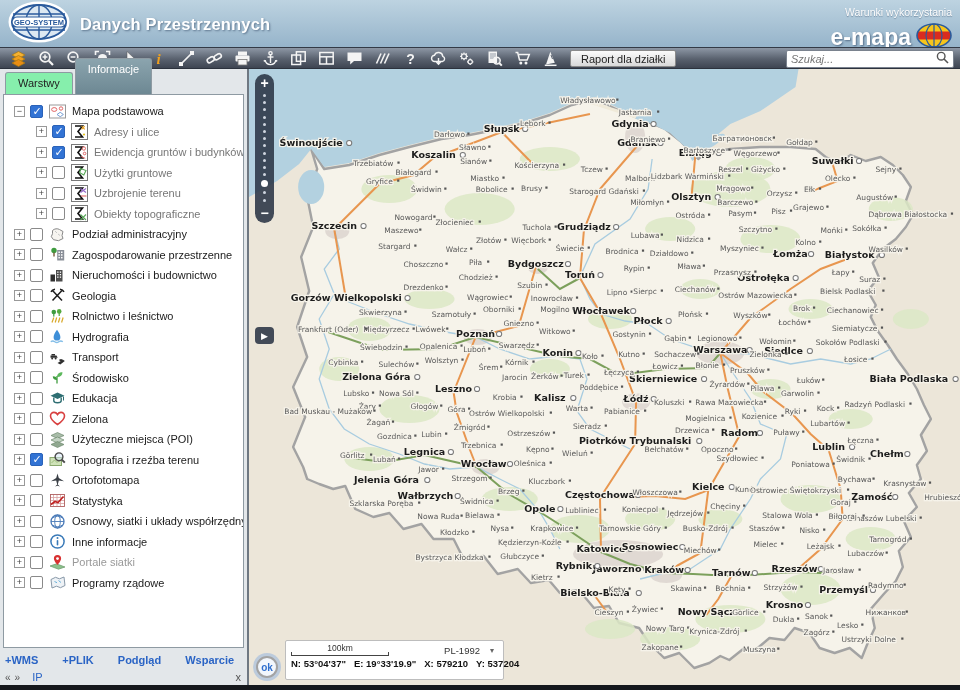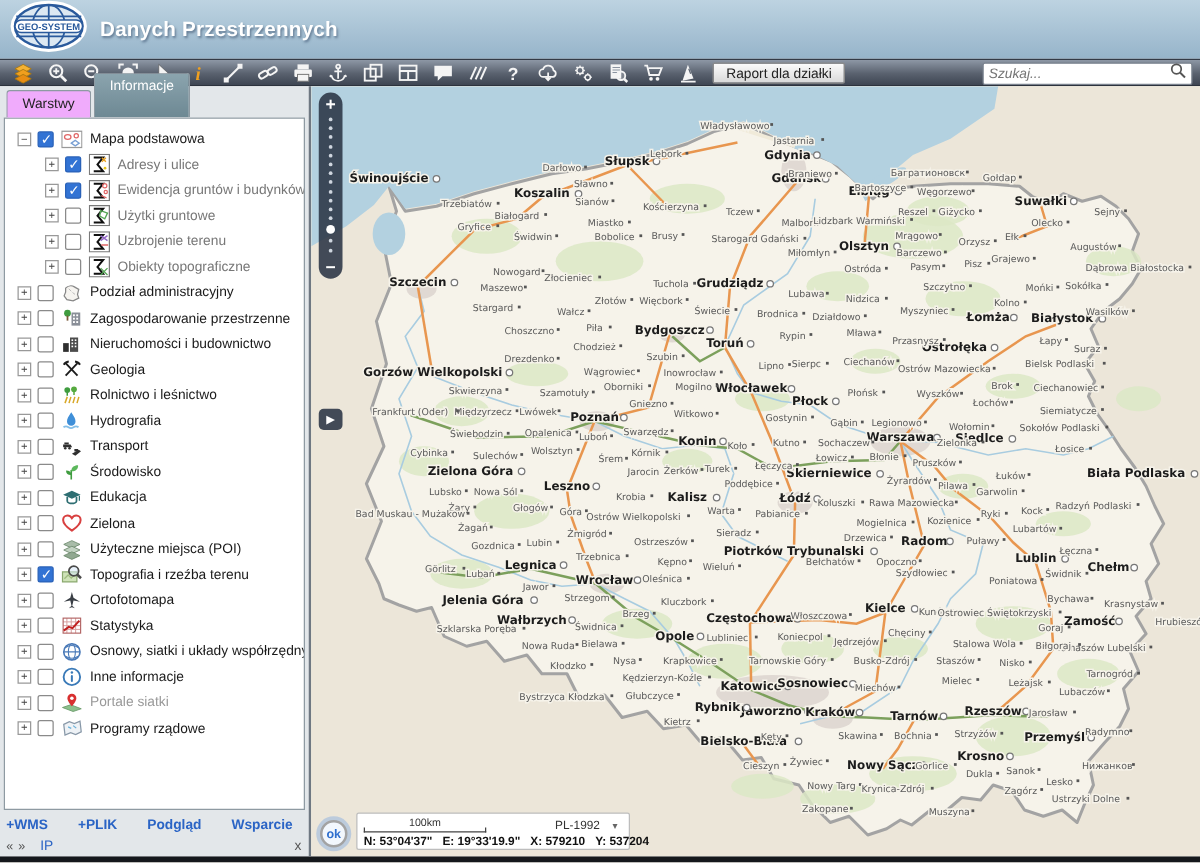--- a/index.html
+++ b/index.html
@@ -22,21 +22,21 @@
   .tb-icon svg { display:block; }
   .report-btn { margin-left:6px; font-size:11px; color:#222; background:linear-gradient(#fbfbfb,#d9d9d9); border:1px solid #8a8a8a; border-radius:2px; padding:1px 10px; height:17px; line-height:14px; cursor:pointer; }
   .search-wrap { position:absolute; right:6px; top:2px; width:168px; height:18px; background:#fff; border:1px solid #7a828e; border-radius:2px; display:flex; align-items:center; padding:0 4px; }
   .search-wrap input { flex:1; border:none; outline:none; font-size:11px; font-style:italic; color:#555; background:transparent; font-family:inherit; }
 
   
   .main { flex:1; display:flex; min-height:0; }
   .sidebar { width:249px; flex:0 0 249px; background:#e3e7ea; border-right:2px solid #6f7882; display:flex; flex-direction:column; position:relative; }
   .tabs { display:flex; align-items:flex-end; height:25px; padding-left:5px; gap:2px; }
   .tab { font-size:11px; padding:4px 12px 3px; border:1px solid #8e9aa2; border-bottom:none; border-radius:3px 3px 0 0; cursor:pointer; }
-  .tab.active { background:#f0abfc; color:#222; position:relative; z-index:2; height:22px; }
+  .tab.active { background:#86efac; color:#222; position:relative; z-index:2; height:22px; }
   .tab.inactive { background:linear-gradient(#8ba4ae,#6d8893); color:#fff; height:36px; }
   .tree-panel { background:#fff; border:1px solid #8e9aa2; margin:0 3px; flex:0 0 554px; overflow:hidden; padding:6px 2px 2px 2px; position:relative; z-index:1; }
   .tree-row { display:flex; align-items:center; height:20.5px; font-size:11px; color:#1a1a1a; white-space:nowrap; }
   .tree-row.child { color:#777; }
   .tree-row.muted-label .lbl { color:#999; }
   .expander { width:11px; height:11px; border:1px solid #999; background:#fff; font-size:9px; line-height:9px; text-align:center; color:#444; margin-right:5px; flex:0 0 11px; cursor:pointer; }
   .cbx { width:13px; height:13px; border:1px solid #8a8a8a; border-radius:2px; background:#fff; margin-right:6px; flex:0 0 13px; cursor:pointer; position:relative; }
   .cbx.on { background:#3273d4; border-color:#2a62b8; }
   .cbx.on::after { content:"✓"; position:absolute; left:1.5px; top:-1px; color:#fff; font-size:11px; font-weight:bold; }
   .ticon { width:17px; height:17px; margin-right:6px; flex:0 0 17px; display:flex; align-items:center; justify-content:center; }
@@ -51,21 +51,21 @@
   
   .map { flex:1; position:relative; background:#ece6d9; min-width:0; }
   .map svg.mapsvg { position:absolute; inset:0; }
   .zoombar { position:absolute; left:6px; top:5px; width:19px; background:rgba(42,52,68,.88); border-radius:10px; padding:2px 0 3px; display:flex; flex-direction:column; align-items:center; z-index:5; }
   .zoombar .zbtn { color:#fff; font-size:14px; font-weight:bold; line-height:14px; cursor:pointer; }
   .zoombar .dots { display:flex; flex-direction:column; align-items:center; gap:4.2px; margin:4px 0; }
   .zoombar .dot { width:3px; height:3px; border-radius:50%; background:#cfd6df; cursor:pointer; }
   .zoombar .dot.cur { width:7px; height:7px; background:#fff; }
   .panel-toggle { position:absolute; left:6px; top:258px; width:19px; height:17px; background:rgba(42,52,68,.88); border-radius:4px; color:#fff; font-size:9px; display:flex; align-items:center; justify-content:center; cursor:pointer; z-index:5; }
   .okbtn { position:absolute; left:7px; bottom:7px; width:22px; height:22px; border-radius:50%; background:#f2f7fd; border:2px solid #a3a3a3; color:#2f6fce; font-size:10px; font-weight:bold; display:flex; align-items:center; justify-content:center; box-shadow:0 0 0 3px rgba(130,170,225,.45); cursor:pointer; z-index:6; }
-  .statusbox { position:absolute; left:36px; bottom:5px; width:219px; height:30px; background:#fff; border:1px solid #bdbdbd; border-radius:2px; z-index:6; font-size:9px; color:#222; padding:1px 5px 0; }
+  .statusbox { position:absolute; left:36px; bottom:5px; width:219px; height:40px; background:#fff; border:1px solid #bdbdbd; border-radius:2px; z-index:6; font-size:9px; color:#222; padding:1px 5px 0; }
   .statusrow1 { display:flex; align-items:flex-end; height:14px; }
   .scalewrap { width:98px; text-align:center; }
   .scalelabel { font-size:8.5px; color:#333; line-height:8px; display:block; }
   .scaleline { height:4px; border-left:1px solid #444; border-right:1px solid #444; border-bottom:1px solid #444; }
   .crs { margin-left:auto; margin-right:4px; display:flex; align-items:center; gap:10px; color:#333; font-size:9.5px; cursor:pointer; }
   .statusrow2 { display:flex; gap:8px; margin-top:2px; font-size:9.5px; font-weight:bold; color:#111; white-space:nowrap; }
   .bottom-strip { height:5px; background:#15181c; flex:0 0 auto; }
 </style>
 </head>
 <body>
@@ -80,20 +80,40 @@
         <ellipse cx="31" cy="21" rx="13" ry="17" fill="none" stroke="#2a5a9c" stroke-width="1.4"></ellipse>
         <line x1="31" y1="4" x2="31" y2="38" stroke="#2a5a9c" stroke-width="1.4"></line>
         <line x1="5" y1="13" x2="57" y2="13" stroke="#2a5a9c" stroke-width="1.4"></line>
         <line x1="5" y1="29" x2="57" y2="29" stroke="#2a5a9c" stroke-width="1.4"></line>
         <rect x="4" y="16" width="54" height="10" rx="5" fill="#fff" stroke="#2a5a9c" stroke-width="1.2"></rect>
         <text x="31" y="24" text-anchor="middle" font-size="7.5" font-weight="bold" fill="#2a5a9c" font-family="Liberation Sans, sans-serif">GEO-SYSTEM</text>
       </svg>
     </div>
     <div class="titles">
       <div>Danych Przestrzennych</div>
+    </div>
+    <div class="header-right">
+      <a class="terms" href="#">Warunki wykorzystania</a>
+      <div class="brand-row">
+        <span class="brand">e-mapa</span>
+        <span>
+          <svg width="36" height="25" viewBox="0 0 36 25">
+            <defs>
+                <clipPath id="ec">
+                  <ellipse cx="18" cy="12.5" rx="17" ry="11.5"></ellipse>
+                </clipPath>
+              </defs>
+            <ellipse cx="18" cy="12.5" rx="17" ry="11.5" fill="#f6c51b"></ellipse>
+            <rect x="0" y="8.5" width="36" height="8" fill="#d92b1f" clip-path="url(#ec)"></rect>
+            <ellipse cx="18" cy="12.5" rx="17" ry="11.5" fill="none" stroke="#2a5a9c" stroke-width="1.6"></ellipse>
+            <ellipse cx="18" cy="12.5" rx="8" ry="11.5" fill="none" stroke="#2a5a9c" stroke-width="1.2"></ellipse>
+            <line x1="18" y1="1" x2="18" y2="24" stroke="#2a5a9c" stroke-width="1.2"></line>
+          </svg>
+        </span>
+      </div>
     </div>
   </div>
 
   <div class="toolbar">
     <span id="tb-icons" style="display:flex;">
         <span class="tb-icon">
           <svg width="17" height="17" viewBox="0 0 17 17">
             <path d="M8.5 1.5 15 5 8.5 8.5 2 5Z" fill="#f5b233" stroke="#a9770f" stroke-width=".7"></path>
             <path d="M8.5 5.5 15 9 8.5 12.5 2 9Z" fill="#f09f1e" stroke="#a9770f" stroke-width=".7"></path>
             <path d="M8.5 9.5 15 13 8.5 16.5 2 13Z" fill="#e88d14" stroke="#a9770f" stroke-width=".7"></path>

